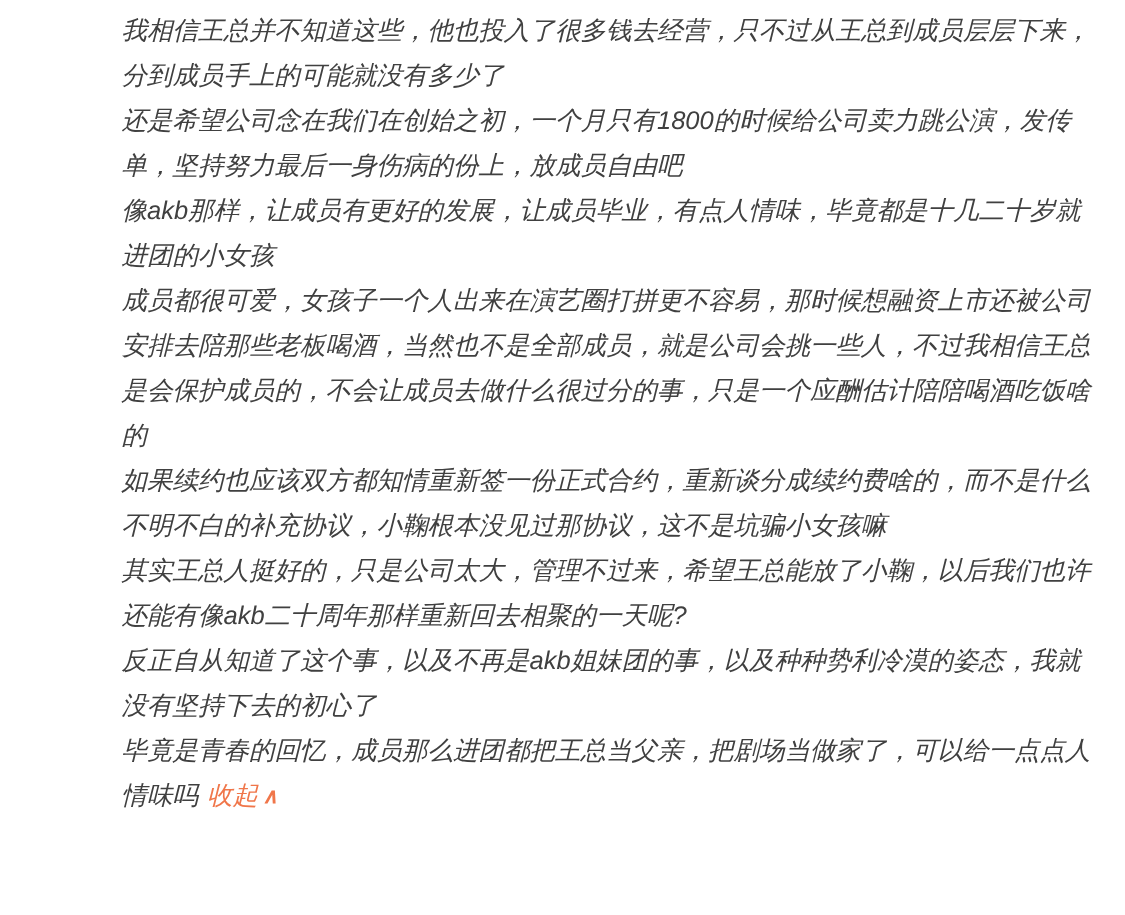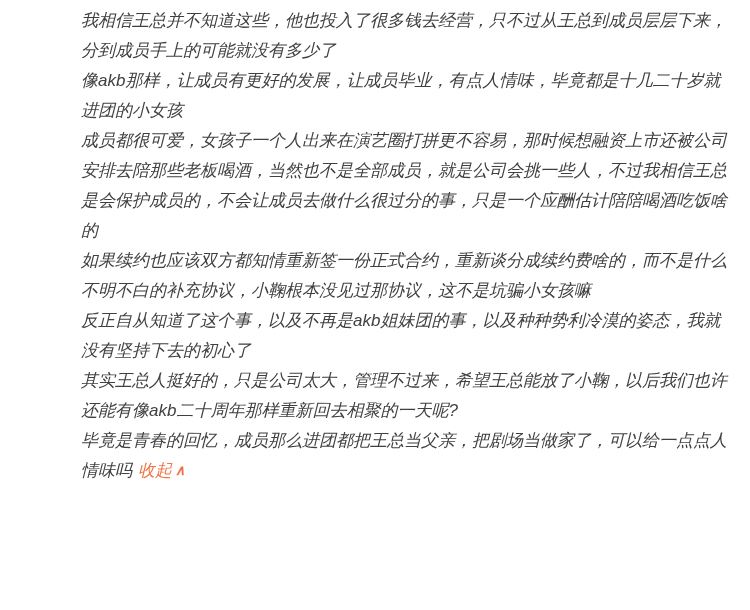--- a/index.html
+++ b/index.html
@@ -40,19 +40,20 @@
     font-size: 14px;
     font-weight: bold;
     transform: translateY(-1px);
   }
 </style>
 </head>
 <body>
 
 <div class="comment-body">
   <p>我相信王总并不知道这些，他也投入了很多钱去经营，只不过从王总到成员层层下来，分到成员手上的可能就没有多少了</p>
+  <p>还是希望公司念在我们在创始之初，一个月只有1800的时候给公司卖力跳公演，发传单，坚持努力最后一身伤病的份上，放成员自由吧</p>
   <p>像akb那样，让成员有更好的发展，让成员毕业，有点人情味，毕竟都是十几二十岁就进团的小女孩</p>
   <p>成员都很可爱，女孩子一个人出来在演艺圈打拼更不容易，那时候想融资上市还被公司安排去陪那些老板喝酒，当然也不是全部成员，就是公司会挑一些人，不过我相信王总是会保护成员的，不会让成员去做什么很过分的事，只是一个应酬估计陪陪喝酒吃饭啥的</p>
   <p>如果续约也应该双方都知情重新签一份正式合约，重新谈分成续约费啥的，而不是什么不明不白的补充协议，小鞠根本没见过那协议，这不是坑骗小女孩嘛</p>
+  <p>其实王总人挺好的，只是公司太大，管理不过来，希望王总能放了小鞠，以后我们也许还能有像akb二十周年那样重新回去相聚的一天呢?</p>
   <p>反正自从知道了这个事，以及不再是akb姐妹团的事，以及种种势利冷漠的姿态，我就没有坚持下去的初心了</p>
-  <p>其实王总人挺好的，只是公司太大，管理不过来，希望王总能放了小鞠，以后我们也许还能有像akb二十周年那样重新回去相聚的一天呢?</p>
   <p><span>毕竟是青春的回忆，成员那么进团都把王总当父亲，把剧场当做家了，可以给一点点人情味吗</span><a class="collapse-link"><span>收起</span><span class="caret">∧</span></a></p>
 </div>
 
 </body></html>

